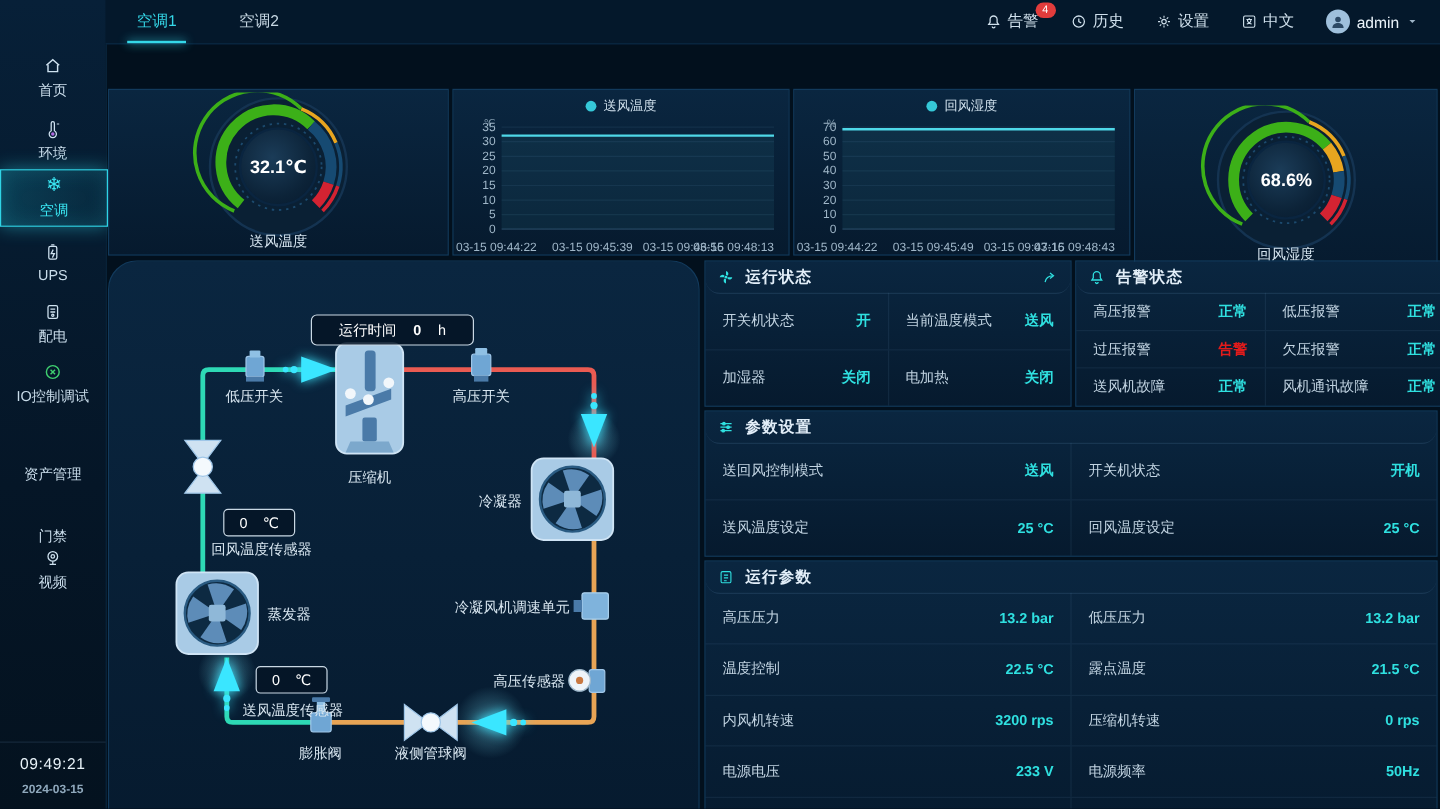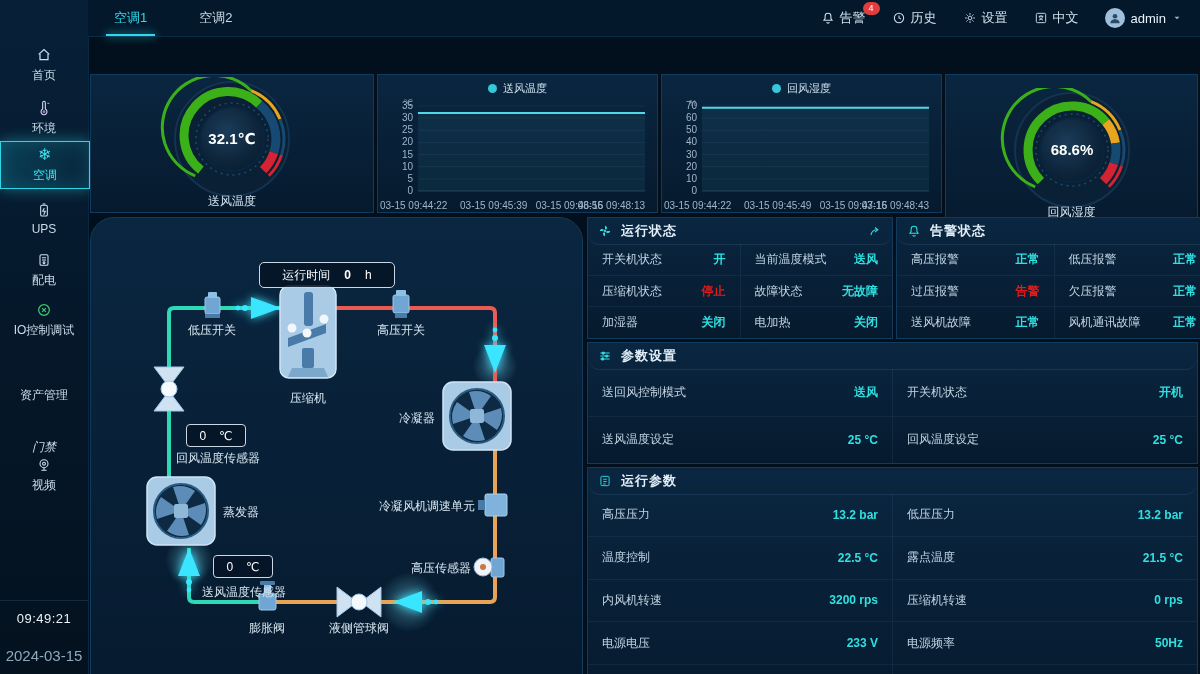--- a/index.html
+++ b/index.html
@@ -8,21 +8,21 @@
   
   .sidebar{position:absolute;left:0;top:0;width:88px;height:674px;background:linear-gradient(180deg,#072038 0%,#051627 60%,#04121f 100%);border-right:1px solid #0a2740;}
   .side-item{position:absolute;left:0;width:88px;display:flex;flex-direction:column;align-items:center;gap:3px;cursor:pointer;color:#c9dcea;font-size:12px;padding:4px 0;}
   .side-item .icon{height:18px;display:flex;align-items:center;justify-content:center;color:#cfe2f0;}
   .side-item .icon svg{width:16px;height:16px;}
   .side-item .uchar{font-size:16px;line-height:16px;}
   .side-item.active{background:linear-gradient(90deg,rgba(25,180,205,.22),rgba(25,180,205,.08));border:1px solid #2fd4e6;box-shadow:0 0 14px rgba(47,212,230,.45), inset 0 0 18px rgba(47,212,230,.18);color:#3ae6f2;}
   .side-item.active .icon{color:#3ae6f2;}
   .side-time{position:absolute;left:0;bottom:10px;width:88px;text-align:center;border-top:1px solid rgba(120,170,210,.15);padding-top:10px;}
   .side-time .t{font-size:13px;color:#e8f2f8;letter-spacing:.5px;}
-  .side-time .d{font-size:15px;color:#8fa8bc;margin-top:21px;}
+  .side-time .d{font-size:10px;color:#8fa8bc;margin-top:9px;font-weight:bold;}
 
   
   .topbar{position:absolute;left:88px;top:0;right:0;height:36px;background:#04182b;border-bottom:1px solid #0b2a44;display:flex;align-items:stretch;}
   .tabs{display:flex;align-items:stretch;}
   .tab{display:flex;align-items:center;padding:0 26px;font-size:13px;color:#c8d8e4;cursor:pointer;position:relative;}
   .tab.active{color:#35d8e8;}
   .tab.active::after{content:"";position:absolute;left:18px;right:18px;bottom:0;height:2px;background:#35d8e8;box-shadow:0 0 8px #35d8e8;}
   .top-actions{margin-left:auto;display:flex;align-items:center;gap:26px;padding-right:18px;}
   .top-act{display:flex;align-items:center;gap:5px;font-size:13px;color:#d0e0ec;cursor:pointer;position:relative;}
   .top-act .icon svg{width:14px;height:14px;display:block;}
@@ -123,21 +123,21 @@
               <circle cx="12" cy="12" r="8"></circle>
               <path d="M9.2 9.2 l5.6 5.6 M14.8 9.2 l-5.6 5.6"></path>
             </svg>
           </span>
           <span class="lbl">IO控制调试</span>
         </div>
         <div class="side-item" style="top: 362px;">
           <span class="icon"></span>
           <span class="lbl">资产管理</span>
         </div>
-        <div class="side-item" style="top: 414px; font-style: italic;">
+        <div class="side-item" style="top: 414px;">
           <span class="icon"></span>
           <span class="lbl">门禁</span>
         </div>
         <div class="side-item" style="top: 452px;">
           <span class="icon">
             <svg viewBox="0 0 24 24" fill="none" stroke="currentColor" stroke-width="1.6">
               <circle cx="12" cy="10" r="6"></circle>
               <circle cx="12" cy="10" r="2.2"></circle>
               <path d="M8 20 h8 M12 16 v4"></path>
             </svg>
@@ -473,30 +473,20 @@
         <span class="plabel">开关机状态</span>
         <span class="pvalue">开</span>
           </div>
           <div class="pcell">
         <span class="plabel">当前温度模式</span>
         <span class="pvalue">送风</span>
           </div>
         </div>
         <div class="prow">
           <div class="pcell">
-        <span class="plabel">压缩机状态</span>
-        <span class="pvalue alarm">停止</span>
-          </div>
-          <div class="pcell">
-        <span class="plabel">故障状态</span>
-        <span class="pvalue">无故障</span>
-          </div>
-        </div>
-        <div class="prow">
-          <div class="pcell">
         <span class="plabel">加湿器</span>
         <span class="pvalue">关闭</span>
           </div>
           <div class="pcell">
         <span class="plabel">电加热</span>
         <span class="pvalue">关闭</span>
           </div>
         </div>
       </div>
     </div>

